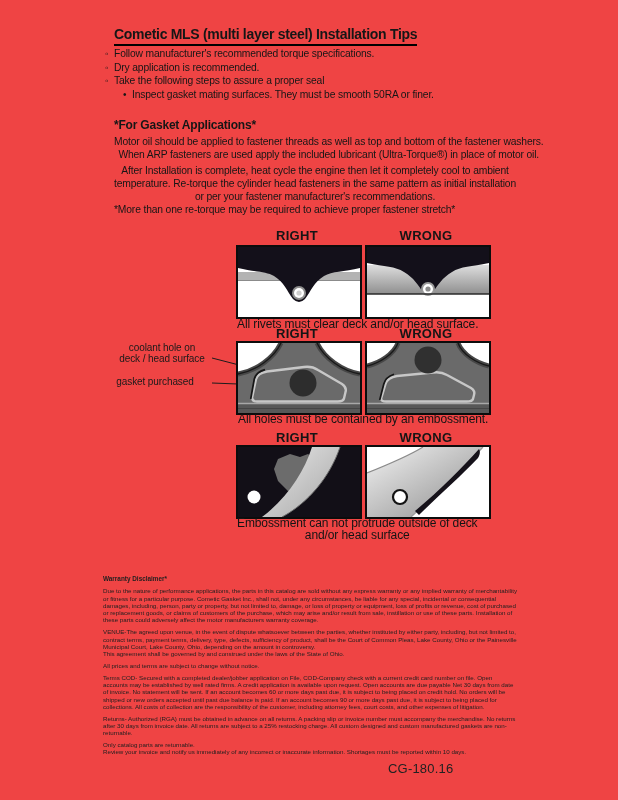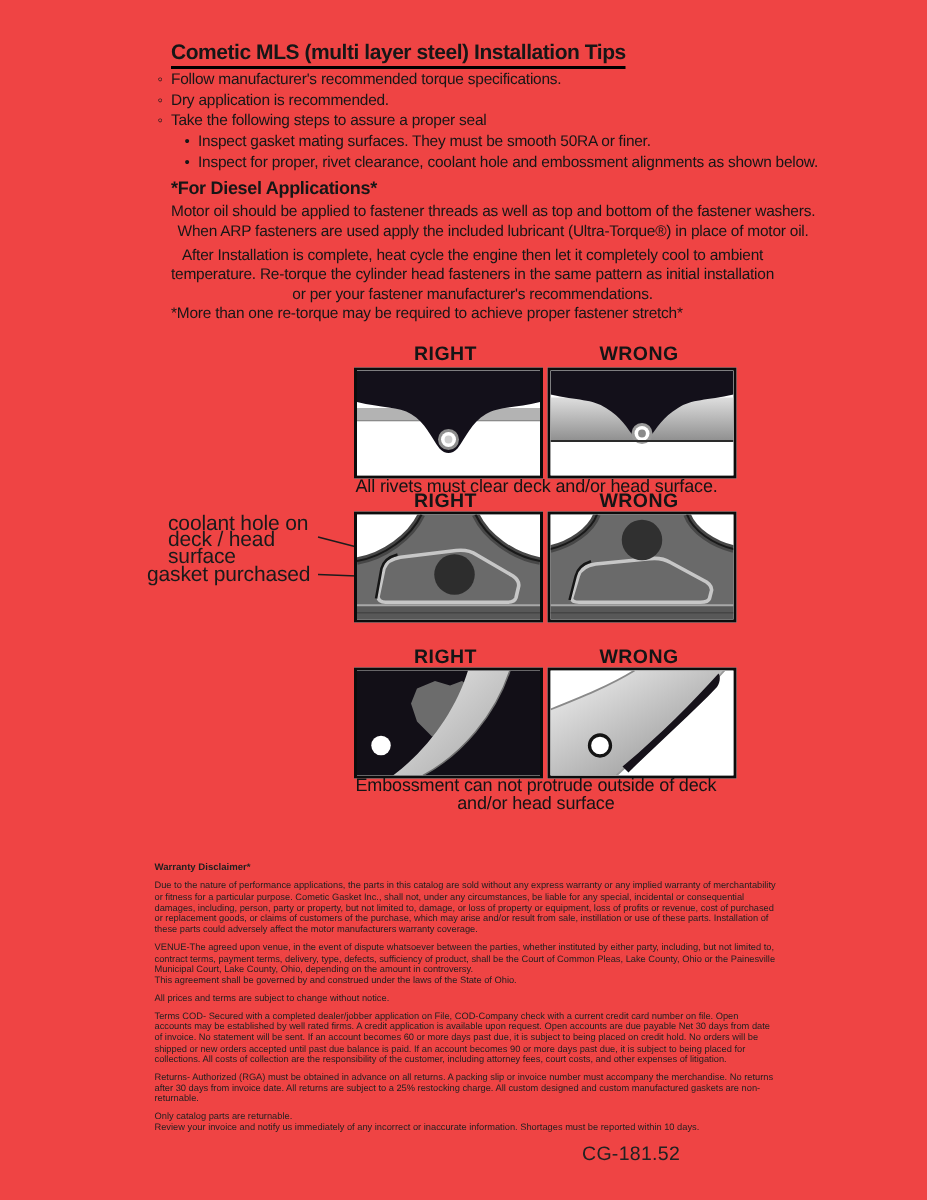--- a/index.html
+++ b/index.html
@@ -41,21 +41,21 @@
            box-sizing:content-box; background:#fff; }
   .row1p { top:245px; } .row2p { top:341px; } .row3p { top:445px; }
   .panel svg { display:block; width:122px; height:70px; }
 
   .caption { position:absolute; font-size:12px; letter-spacing:-0.1px;
              line-height:11.5px; white-space:pre-line; color:#141414; }
   .c1 { left:237px; top:319px; }
   .c2 { left:238px; top:414px; }
   .c3 { left:237px; top:518px;text-align:center; }
 
-  .ann { position:absolute; text-align:left; font-size:14px; line-height:10.8px;
+  .ann { position:absolute; text-align:center; font-size:10px; line-height:10.8px;
          letter-spacing:-0.1px; white-space:pre-line; color:#1a1a1a; }
   .ann1 { left:112px; top:343px; width:100px; }
   .ann2 { left:98px;  top:377px; width:114px; }
   .annlines { position:absolute; left:210px; top:352px; width:96px; height:40px; }
 
   .disclaimer { position:absolute; left:103px; top:575px; width:415px;
                 font-size:6.2px; line-height:7.3px; color:#1f1f1f; }
   .disclaimer .dh { font-size:6.4px; font-weight:bold; margin:0 0 5px 0; }
   .disclaimer p { margin:0 0 4.5px 0; white-space:pre-line; }
 
@@ -67,24 +67,23 @@
 
 <div class="page">
 
   <div class="title">Cometic MLS (multi layer steel) Installation Tips</div>
 
   <div class="bullets">
     <div class="b lvl0">Follow manufacturer's recommended torque specifications.</div>
     <div class="b lvl0">Dry application is recommended.</div>
     <div class="b lvl0">Take the following steps to assure a proper seal</div>
     <div class="b lvl1">Inspect gasket mating surfaces.  They must be smooth 50RA or finer.</div>
-    <div class="b lvl1">Inspect for proper, rivet clearance, coolant hole and embossment alignments as shown below.</div>
-  </div>
-
-  <div class="diesel-h">*For Diesel Applications*</div>
+  </div>
+
+  <div class="diesel-h">*For Gasket Applications*</div>
   <div class="bodytext p1">Motor oil should be applied to fastener threads as well as top and bottom of the fastener washers.
 When ARP fasteners are used apply the included lubricant (Ultra-Torque®) in place of motor oil.</div>
   <div class="bodytext p3">*More than one re-torque may be required to achieve proper fastener stretch*</div>
   <div class="bodytext p2">After Installation is complete, heat cycle the engine then let it completely cool to ambient
 temperature. Re-torque the cylinder head fasteners in the same pattern as initial installation
 or per your fastener manufacturer's recommendations.</div>
 
   <div class="dlabel lcol row1lbl">RIGHT</div>
   <div class="dlabel rcol row1lbl">WRONG</div>
 
@@ -156,20 +155,21 @@
       <path d="M31,0 C27,11 13,20 0,23" fill="none" stroke="#474747" stroke-width="5"></path>
       <path d="M31,0 C27,11 13,20 0,23" fill="none" stroke="#191919" stroke-width="1.4"></path>
       <path d="M122,0 H91 C95,11 109,20 122,23 Z" fill="#ffffff"></path>
       <path d="M91,0 C95,11 109,20 122,23" fill="none" stroke="#474747" stroke-width="5"></path>
       <path d="M91,0 C95,11 109,20 122,23" fill="none" stroke="#191919" stroke-width="1.4"></path>
       <path d="M14,56 L18.5,41 Q20.5,34.5 30,33 L66,29.5 Q74,28.5 80,32 L104,45 Q108.5,48 107,52 L106,56 Q105,58.5 100,58.5 L19,58.5 Q14.5,58.5 14,56 Z" fill="none" stroke="#c7c7c7" stroke-width="2.4"></path>
       <path d="M12.7,57 L16.8,41 Q18.5,34 27,31.2" fill="none" stroke="#161616" stroke-width="1.7"></path>
       <circle cx="61" cy="17" r="13.5" fill="#303030"></circle>
     </svg>
   </div>
+  <div class="caption c2">All holes must be contained by an embossment.</div>
 
   <div class="dlabel lcol row3lbl">RIGHT</div>
   <div class="dlabel rcol row3lbl">WRONG</div>
 
   <div class="panel row3p" style="left:236px;">
     <svg viewBox="0 0 122 70" preserveAspectRatio="none">
       <defs>
         <linearGradient id="ge1" x1="0" y1="0" x2="1" y2="1">
           <stop offset="0" stop-color="#e8e8e8"></stop>
             <stop offset="1" stop-color="#a6a6a6"></stop>
@@ -206,15 +206,15 @@
     <p>Due to the nature of performance applications, the parts in this catalog are sold without any express warranty or any implied warranty of merchantability or fitness for a particular purpose.  Cometic Gasket Inc., shall not, under any circumstances, be liable for any special, incidental or consequential damages, including, person, party or property, but not limited to, damage, or loss of property or equipment, loss of profits or revenue, cost of purchased or replacement goods, or claims of customers of the purchase, which may arise and/or result from sale, instillation or use of these parts.  Installation of these parts could adversely affect the motor manufacturers warranty coverage.</p>
     <p>VENUE-The agreed upon venue, in the event of dispute whatsoever between the parties, whether instituted by either party, including, but not limited to, contract terms, payment terms, delivery, type, defects, sufficiency of product, shall be the Court of Common Pleas, Lake County, Ohio or the Painesville Municipal Court, Lake County, Ohio, depending on the amount in controversy.
 This agreement shall be governed by and construed under the laws of the State of Ohio.</p>
     <p>All prices and terms are subject to change without notice.</p>
     <p>Terms COD- Secured with a completed dealer/jobber application on File, COD-Company check with a current credit card number on file.  Open accounts may be established by well rated firms.  A credit application is available upon request.  Open accounts are due payable Net 30 days from date of invoice.  No statement will be sent.  If an account becomes 60 or more days past due, it is subject to being placed on credit hold.  No orders will be shipped or new orders accepted until past due balance is paid.  If an account becomes 90 or more days past due, it is subject to being placed for collections.  All costs of collection are the responsibility of the customer, including attorney fees, court costs, and other expenses of litigation.</p>
     <p>Returns- Authorized (RGA) must be obtained in advance on all returns.  A packing slip or invoice number must accompany the merchandise.  No returns after 30 days from invoice date.  All returns are subject to a 25% restocking charge.  All custom designed and custom manufactured gaskets are non-returnable.</p>
     <p>Only catalog parts are returnable.
 Review your invoice and notify us immediately of any incorrect or inaccurate information.  Shortages must be reported within 10 days.</p>
   </div>
 
-  <div class="pagenum">CG-181.52</div>
+  <div class="pagenum">CG-180.16</div>
 
 </div>
 
 </body></html>

